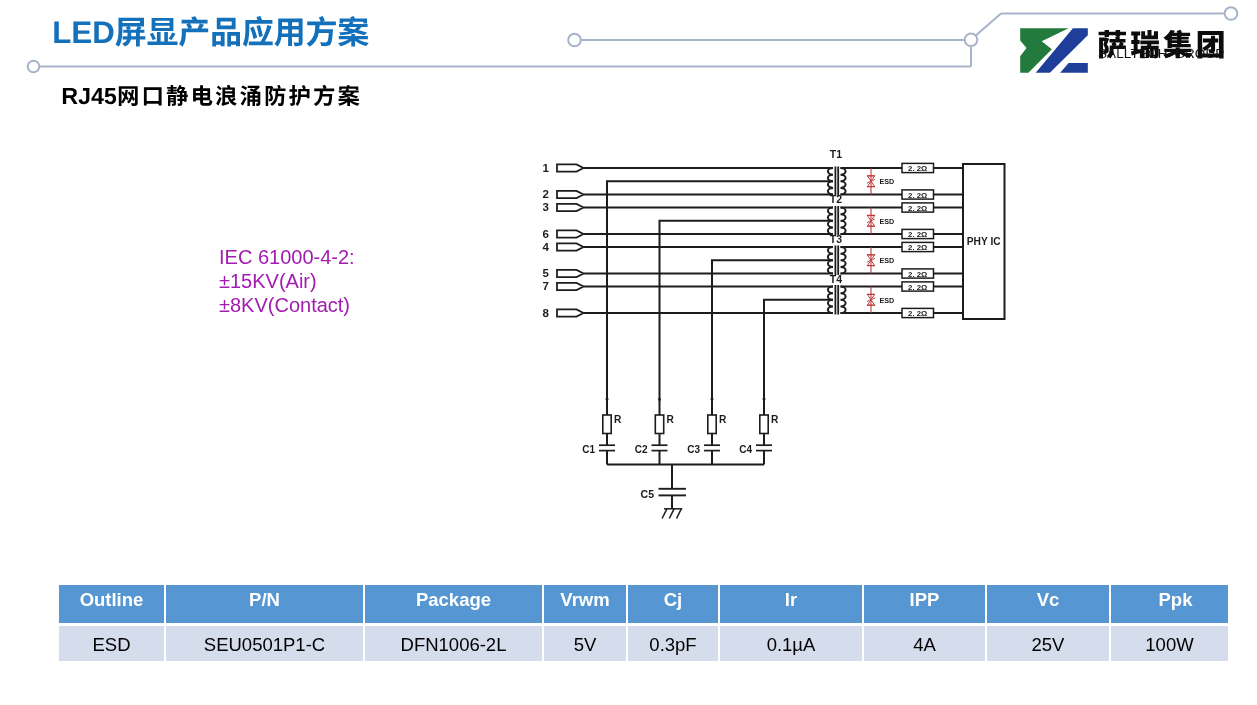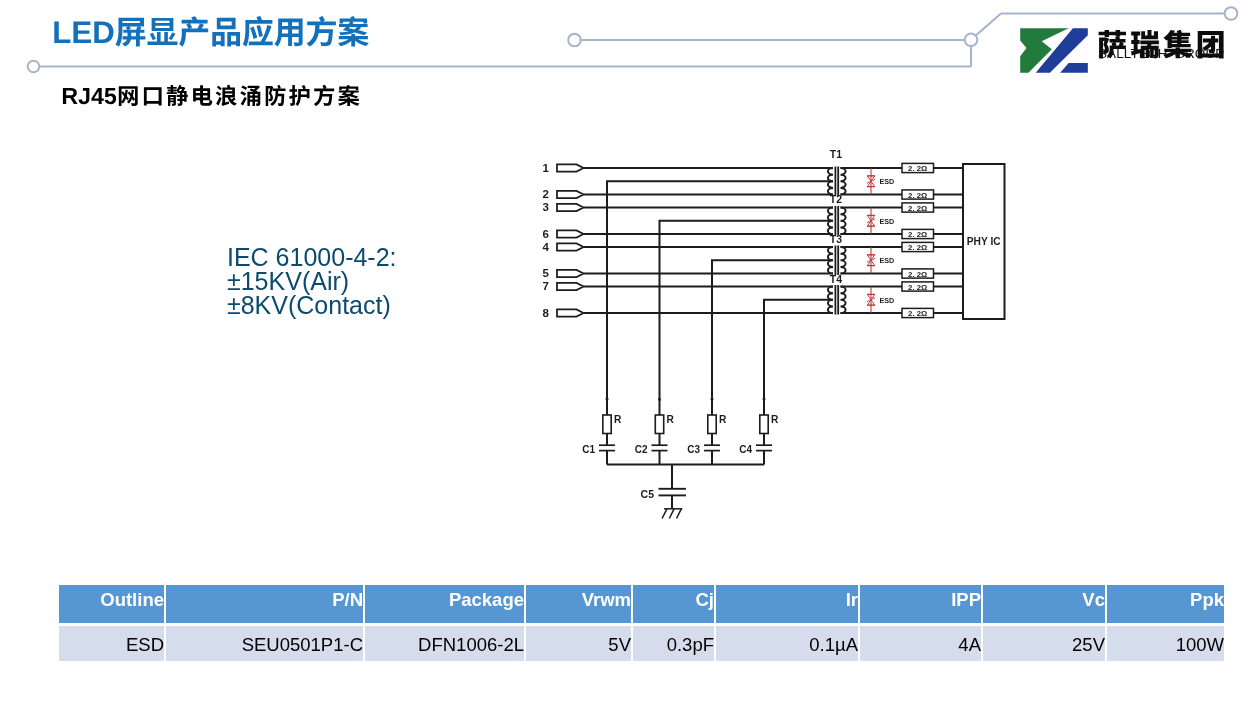--- a/index.html
+++ b/index.html
@@ -1,18 +1,18 @@
 <!DOCTYPE html>
 <html><head><meta charset="utf-8">
 <style>
 * { margin:0; padding:0; box-sizing:border-box; }
 html,body { width:1257px; height:705px; background:#fff; font-family:"Liberation Sans", sans-serif; position:relative; overflow:hidden; }
 .abs { position:absolute; }
 table.spec { border-collapse:collapse; table-layout:fixed; }
-table.spec td { text-align:right; vertical-align:middle; }
+table.spec td { text-align:center; vertical-align:middle; }
 tr.hd td { background:#5697d3; color:#fff; font-weight:bold; font-size:18.5px; height:39px; padding-bottom:8px; border-right:2px solid #fff; }
 tr.hd td:last-child { border-right:none;padding-left:12px; }
 tr.dt td { background:#d5dcec; color:#000; font-size:18.5px; height:37px; padding-top:3px; border-right:2px solid #fff; border-top:3px solid #fff; }
 tr.dt td:last-child { border-right:none; }
 </style></head>
 <body>
 <svg class="abs" style="left:0;top:0" width="1257" height="100" viewBox="0 0 1257 100">
 <line x1="39" y1="66.5" x2="971" y2="66.5" stroke="#a7b3cb" stroke-width="2"></line>
 <line x1="971" y1="66.5" x2="971" y2="46" stroke="#a7b3cb" stroke-width="2"></line>
 <line x1="581" y1="40" x2="965" y2="40" stroke="#a7b3cb" stroke-width="2"></line>
@@ -26,21 +26,21 @@
 <path d="M1020.2,28.2 L1068.6,28.2 L1041.7,41.2 L1051.8,49.3 L1028.4,72.7 L1020.2,72.7 L1020.2,56.2 L1026.5,48.1 L1020.2,40.5 Z" fill="#227a3c"></path>
 <path d="M1072.9,28.2 L1087.8,28.2 L1087.8,35.3 L1049.9,72.7 L1035.7,72.7 Z" fill="#1e3e9a"></path>
 <path d="M1068.6,63.1 L1087.8,63.1 L1087.8,72.7 L1060.2,72.7 Z" fill="#1e3e9a"></path>
 </svg>
 <svg class="abs" style="left:0;top:0" width="1257" height="130" viewBox="0 0 1257 130">
 <path d="M54.3 43.0V21.5H58.8V39.5H70.4V43.0Z M73.4 43.0V21.5H90.4V25.0H77.9V30.4H89.4V33.8H77.9V39.5H91.0V43.0Z M113.5 32.1Q113.5 35.4 112.2 37.9Q110.9 40.4 108.5 41.7Q106.1 43.0 103.0 43.0H94.3V21.5H102.1Q107.5 21.5 110.5 24.2Q113.5 27.0 113.5 32.1ZM109.0 32.1Q109.0 28.6 107.1 26.8Q105.3 25.0 102.0 25.0H98.8V39.5H102.6Q105.5 39.5 107.2 37.5Q109.0 35.5 109.0 32.1Z M122.4 21.0H139.9V23.1H122.4ZM125.9 27.2C126.3 28.0 126.8 28.9 127.1 29.7H123.3V32.8H127.5V35.8V36.2H122.6V39.4H126.9C126.2 41.0 124.9 42.5 122.2 43.6C123.0 44.3 124.2 45.7 124.7 46.5C128.7 44.8 130.3 42.2 130.9 39.4H136.0V46.5H139.8V39.4H145.3V36.2H139.8V32.8H144.4V29.7H140.0L141.6 27.3L137.9 26.4H144.0V17.8H118.5V29.7C118.5 34.3 118.3 40.4 115.4 44.5C116.3 44.9 118.1 46.0 118.8 46.7C121.9 42.2 122.4 34.9 122.4 29.7V26.4H128.6ZM129.5 26.4H137.5C137.2 27.4 136.6 28.6 136.1 29.7H128.3L131.0 28.8C130.6 28.2 130.1 27.2 129.5 26.4ZM136.0 36.2H131.2V35.9V32.8H136.0Z M155.4 25.7H169.5V27.9H155.4ZM155.4 20.8H169.5V23.0H155.4ZM151.6 17.9V30.9H173.4V17.9ZM172.2 32.4C171.4 34.4 169.8 37.1 168.5 38.7L171.5 40.0C172.7 38.4 174.2 36.1 175.5 33.8ZM149.8 33.9C150.9 35.9 152.2 38.6 152.8 40.2L155.9 38.7C155.3 37.2 153.9 34.6 152.8 32.7ZM164.3 31.9V41.4H160.6V31.9H156.9V41.4H147.5V45.0H177.5V41.4H167.9V31.9Z M191.2 17.2C191.7 18.0 192.2 18.9 192.6 19.7H181.6V23.4H188.9L186.2 24.6C187.0 25.7 187.9 27.3 188.4 28.5H181.8V32.9C181.8 36.2 181.6 40.8 179.1 44.1C179.9 44.6 181.7 46.1 182.3 46.9C185.3 43.1 185.9 37.0 185.9 33.0V32.2H208.2V28.5H201.5L204.1 24.8L199.8 23.4C199.3 24.9 198.3 27.0 197.5 28.5H190.0L192.2 27.5C191.8 26.3 190.7 24.7 189.7 23.4H207.6V19.7H197.2C196.8 18.7 196.0 17.3 195.2 16.3Z M220.5 21.4H231.7V25.6H220.5ZM216.8 17.7V29.3H235.6V17.7ZM212.3 32.0V46.5H216.0V44.8H220.8V46.3H224.6V32.0ZM216.0 41.2V35.7H220.8V41.2ZM227.3 32.0V46.5H231.0V44.8H236.1V46.3H240.0V32.0ZM231.0 41.2V35.7H236.1V41.2Z M250.2 28.0C251.5 31.4 253.0 36.0 253.5 39.0L257.2 37.5C256.5 34.5 254.9 30.1 253.5 26.6ZM256.5 25.9C257.5 29.4 258.7 34.0 259.1 37.0L262.8 36.0C262.3 32.9 261.1 28.6 260.0 25.0ZM256.4 16.9C256.8 17.9 257.3 19.1 257.7 20.1H245.4V28.8C245.4 33.4 245.2 40.0 242.8 44.6C243.7 44.9 245.4 46.1 246.2 46.8C248.8 41.8 249.3 33.9 249.3 28.8V23.8H272.4V20.1H262.0C261.5 18.9 260.9 17.3 260.3 16.0ZM248.8 41.6V45.2H272.7V41.6H264.8C267.6 36.9 269.9 31.4 271.4 26.3L267.3 24.9C266.2 30.4 263.8 36.8 260.7 41.6Z M278.2 18.5V30.0C278.2 34.5 278.0 40.3 274.4 44.1C275.3 44.6 276.9 45.9 277.5 46.6C279.8 44.1 281.0 40.6 281.5 37.1H288.1V46.1H292.0V37.1H298.7V41.9C298.7 42.5 298.5 42.7 297.9 42.7C297.3 42.7 295.2 42.7 293.4 42.6C293.9 43.6 294.5 45.3 294.6 46.3C297.5 46.3 299.5 46.2 300.8 45.6C302.1 45.0 302.6 44.0 302.6 41.9V18.5ZM282.0 22.2H288.1V25.9H282.0ZM298.7 22.2V25.9H292.0V22.2ZM282.0 29.5H288.1V33.5H281.9C282.0 32.3 282.0 31.1 282.0 30.1ZM298.7 29.5V33.5H292.0V29.5Z M318.8 17.4C319.4 18.7 320.2 20.3 320.7 21.6H307.2V25.3H315.3C315.0 32.1 314.4 39.3 306.6 43.4C307.7 44.2 308.9 45.6 309.4 46.6C315.2 43.3 317.6 38.3 318.7 32.9H328.8C328.4 38.6 327.8 41.4 326.9 42.1C326.5 42.5 326.1 42.5 325.4 42.5C324.4 42.5 322.2 42.5 320.0 42.3C320.7 43.3 321.3 45.0 321.3 46.1C323.5 46.2 325.6 46.2 326.9 46.1C328.3 45.9 329.4 45.6 330.3 44.6C331.7 43.2 332.3 39.6 332.9 30.8C333.0 30.3 333.0 29.2 333.0 29.2H319.3C319.4 27.9 319.5 26.6 319.6 25.3H335.9V21.6H322.7L324.9 20.6C324.4 19.3 323.4 17.4 322.6 16.0Z M338.8 36.1V39.2H348.6C345.8 41.0 341.8 42.4 338.0 43.1C338.8 43.8 339.8 45.2 340.3 46.2C344.3 45.2 348.3 43.3 351.3 40.9V46.4H355.1V40.8C358.2 43.2 362.3 45.2 366.3 46.1C366.9 45.1 368.0 43.7 368.8 42.9C364.9 42.3 360.9 40.9 358.1 39.2H367.9V36.1H355.1V33.9H351.3V36.1ZM350.3 17.2 351.0 18.6H339.6V23.5H343.1V21.7H350.0C349.6 22.5 349.0 23.3 348.4 24.1H339.0V27.1H345.8C344.8 28.2 343.7 29.3 342.8 30.2C344.8 30.5 346.9 30.9 348.8 31.2C346.1 31.8 342.9 32.1 339.2 32.3C339.7 33.1 340.2 34.3 340.5 35.2C346.5 34.8 351.2 34.1 354.7 32.5C358.4 33.4 361.6 34.4 364.0 35.3L367.1 32.7C364.8 31.9 361.8 31.1 358.5 30.3C359.6 29.4 360.5 28.3 361.3 27.1H367.6V24.1H352.6L353.8 22.4L351.4 21.7H363.4V23.5H367.1V18.6H355.0C354.6 17.8 354.0 16.9 353.6 16.1ZM357.1 27.1C356.3 28.0 355.3 28.7 354.2 29.4C352.4 29.0 350.5 28.6 348.6 28.3L349.8 27.1Z" fill="#1371bc"></path>
 <path d="M73.9 104.0 70.2 97.9H66.2V104.0H62.9V88.0H70.9Q73.7 88.0 75.3 89.3Q76.8 90.5 76.8 92.8Q76.8 94.5 75.9 95.7Q74.9 96.9 73.3 97.3L77.6 104.0ZM73.5 92.9Q73.5 90.6 70.5 90.6H66.2V95.3H70.6Q72.0 95.3 72.7 94.7Q73.5 94.1 73.5 92.9Z M84.0 104.2Q81.6 104.2 80.2 103.2Q78.9 102.1 78.5 99.7L81.8 99.2Q82.0 100.4 82.5 101.0Q83.1 101.6 84.1 101.6Q85.1 101.6 85.6 100.9Q86.1 100.3 86.1 99.0V90.7H82.9V88.0H89.4V98.9Q89.4 101.4 88.0 102.8Q86.6 104.2 84.0 104.2Z M101.7 100.7V104.0H98.6V100.7H91.4V98.4L98.1 88.0H101.7V98.4H103.8V100.7ZM98.6 93.2Q98.6 92.5 98.7 91.8Q98.7 91.1 98.7 90.9Q98.4 91.6 97.7 92.8L94.0 98.4H98.6Z M116.2 98.7Q116.2 101.2 114.6 102.7Q113.0 104.2 110.3 104.2Q107.8 104.2 106.4 103.1Q105.0 102.1 104.6 100.0L107.8 99.8Q108.1 100.8 108.7 101.2Q109.3 101.7 110.3 101.7Q111.5 101.7 112.2 100.9Q112.9 100.2 112.9 98.8Q112.9 97.5 112.2 96.7Q111.6 96.0 110.4 96.0Q109.0 96.0 108.2 97.0H105.1L105.6 88.0H115.2V90.4H108.5L108.3 94.4Q109.4 93.4 111.2 93.4Q113.4 93.4 114.8 94.8Q116.2 96.3 116.2 98.7Z M124.2 96.4C123.5 98.4 122.7 100.1 121.5 101.4V93.1C122.4 94.1 123.3 95.3 124.2 96.4ZM118.8 86.3V106.0H121.5V102.2C122.0 102.6 122.7 103.1 123.0 103.4C124.2 102.1 125.1 100.5 125.9 98.6C126.4 99.3 126.8 99.9 127.2 100.5L128.8 98.6C128.3 97.8 127.6 96.9 126.8 95.9C127.3 94.1 127.6 92.2 127.9 90.0L125.5 89.8C125.4 91.1 125.2 92.4 124.9 93.7C124.2 92.8 123.5 92.0 122.8 91.3L121.5 92.7V88.8H135.0V102.7C135.0 103.2 134.9 103.3 134.4 103.3C133.9 103.3 132.3 103.4 130.9 103.2C131.3 104.0 131.8 105.2 131.9 105.9C134.0 106.0 135.4 105.9 136.4 105.4C137.4 105.0 137.7 104.3 137.7 102.8V86.3ZM127.6 92.9C128.5 93.9 129.5 95.1 130.4 96.3C129.6 98.7 128.5 100.7 126.9 102.1C127.5 102.4 128.6 103.2 129.0 103.6C130.2 102.3 131.2 100.6 132.0 98.7C132.5 99.5 132.9 100.3 133.3 101.0L135.0 99.3C134.5 98.3 133.8 97.1 132.9 95.9C133.4 94.1 133.8 92.2 134.0 90.1L131.6 89.8C131.5 91.1 131.3 92.3 131.1 93.5C130.5 92.8 129.8 92.0 129.2 91.4Z M143.9 87.2V105.6H146.7V103.7H158.6V105.5H161.6V87.2ZM146.7 101.0V90.0H158.6V101.0Z M179.3 85.0C178.6 87.0 177.5 89.0 176.2 90.3V89.5H173.1V88.7H176.7V86.9H173.1V85.0H170.7V86.9H167.1V88.7H170.7V89.5H167.7V91.4H170.7V92.2H166.8V94.1H176.9V92.2H173.1V91.4H176.2V90.7C176.6 91.0 177.1 91.5 177.5 91.8V93.1H179.9V94.8H176.6V97.0H179.9V98.7H177.4V100.9H179.9V103.2C179.9 103.5 179.8 103.5 179.5 103.5C179.2 103.5 178.3 103.5 177.4 103.5C177.8 104.2 178.1 105.2 178.2 105.9C179.7 105.9 180.7 105.9 181.4 105.5C182.2 105.1 182.4 104.4 182.4 103.2V100.9H184.1V101.7H186.6V97.0H187.8V94.8H186.6V91.0H183.6C184.3 90.0 184.9 89.0 185.4 88.1L183.8 87.0L183.4 87.1H181.0C181.2 86.6 181.4 86.1 181.6 85.6ZM180.0 89.1H182.1C181.8 89.8 181.4 90.4 181.0 91.0H178.8C179.2 90.4 179.6 89.8 180.0 89.1ZM184.1 98.7H182.4V97.0H184.1ZM184.1 94.8H182.4V93.1H184.1ZM170.3 99.6H173.5V100.6H170.3ZM170.3 97.9V96.9H173.5V97.9ZM168.0 94.9V106.0H170.3V102.3H173.5V103.6C173.5 103.8 173.4 103.8 173.2 103.9C173.0 103.9 172.3 103.9 171.6 103.8C171.9 104.4 172.2 105.3 172.3 106.0C173.6 106.0 174.4 105.9 175.1 105.6C175.7 105.2 175.9 104.6 175.9 103.6V94.9Z M200.1 95.5V97.6H195.8V95.5ZM203.0 95.5H207.4V97.6H203.0ZM200.1 93.1H195.8V90.9H200.1ZM203.0 93.1V90.9H207.4V93.1ZM193.1 88.3V101.5H195.8V100.2H200.1V101.4C200.1 104.8 201.0 105.7 204.1 105.7C204.8 105.7 207.6 105.7 208.4 105.7C211.1 105.7 211.9 104.4 212.3 100.9C211.7 100.8 210.8 100.4 210.1 100.1V88.3H203.0V85.2H200.1V88.3ZM209.6 100.2C209.4 102.5 209.2 103.0 208.1 103.0C207.5 103.0 205.0 103.0 204.4 103.0C203.2 103.0 203.0 102.8 203.0 101.4V100.2Z M216.8 87.3C217.9 88.2 219.4 89.5 220.0 90.3L221.9 88.5C221.2 87.7 219.7 86.5 218.6 85.7ZM215.7 93.2C216.9 94.0 218.6 95.1 219.4 95.9L221.1 93.9C220.2 93.1 218.5 92.0 217.3 91.4ZM216.2 103.8 218.6 105.4C219.6 103.2 220.7 100.7 221.6 98.3L219.5 96.8C218.5 99.3 217.1 102.1 216.2 103.8ZM232.3 93.5V95.1H225.1V93.5ZM232.3 91.3H225.1V89.7H232.3ZM222.8 106.1C223.3 105.7 224.2 105.3 229.2 103.8C229.0 103.2 228.8 102.1 228.8 101.4L225.1 102.5V97.4H227.6C229.0 101.5 231.1 104.4 235.1 105.8C235.4 105.1 236.2 104.0 236.8 103.5C235.2 103.0 233.8 102.3 232.8 101.3C233.8 100.8 234.9 100.0 235.8 99.3L234.1 97.6C233.4 98.2 232.3 99.0 231.3 99.6C230.9 98.9 230.5 98.2 230.2 97.4H234.9V87.4H230.4C230.1 86.6 229.7 85.6 229.3 84.8L226.8 85.4C227.1 86.0 227.4 86.7 227.6 87.4H222.4V101.8C222.4 103.0 221.8 103.8 221.3 104.2C221.8 104.5 222.5 105.5 222.8 106.1Z M241.3 87.3C242.7 88.1 244.7 89.2 245.6 89.9L247.2 87.7C246.2 87.1 244.1 86.0 242.8 85.4ZM240.2 93.2C241.6 93.9 243.6 95.0 244.5 95.7L246.1 93.5C245.1 92.8 243.0 91.8 241.7 91.2ZM240.7 104.0 243.0 105.6C244.2 103.4 245.5 100.9 246.7 98.5L244.7 96.8C243.4 99.5 241.8 102.3 240.7 104.0ZM247.4 91.7V106.0H249.9V101.7H252.5V105.9H255.0V101.7H257.7V103.3C257.7 103.5 257.6 103.6 257.4 103.6C257.2 103.6 256.4 103.6 255.8 103.6C256.1 104.2 256.4 105.3 256.5 106.0C257.8 106.0 258.7 105.9 259.4 105.5C260.1 105.1 260.3 104.5 260.3 103.3V91.7H257.2L257.5 91.2C257.1 90.9 256.6 90.7 256.1 90.4C257.6 89.4 259.0 88.1 260.0 86.9L258.3 85.6L257.8 85.8H247.7V88.0H255.4C254.9 88.5 254.2 89.0 253.5 89.4C252.6 89.0 251.6 88.7 250.8 88.5L249.6 90.3C250.8 90.6 252.3 91.2 253.6 91.7ZM249.9 97.8H252.5V99.4H249.9ZM249.9 95.5V94.1H252.5V95.5ZM257.7 94.1V95.5H255.0V94.1ZM257.7 97.8V99.4H255.0V97.8Z M272.7 88.6V91.1H275.6C275.5 96.9 275.1 101.3 270.3 103.9C270.9 104.4 271.7 105.3 272.0 105.9C275.9 103.8 277.3 100.4 277.9 96.2H281.5C281.4 100.8 281.2 102.6 280.8 103.1C280.6 103.3 280.4 103.4 280.0 103.4C279.6 103.4 278.6 103.4 277.7 103.3C278.1 104.0 278.4 105.2 278.5 105.9C279.6 106.0 280.7 106.0 281.4 105.9C282.1 105.8 282.6 105.5 283.1 104.9C283.8 104.0 284.0 101.4 284.2 94.9C284.2 94.5 284.3 93.8 284.3 93.8H278.1L278.2 91.1H285.5V88.6H278.9L280.8 88.1C280.6 87.3 280.1 85.9 279.7 84.9L277.3 85.5C277.6 86.5 278.0 87.8 278.2 88.6ZM265.7 86.0V106.0H268.2V88.4H270.2C269.8 90.0 269.3 92.0 268.8 93.5C270.1 95.0 270.4 96.4 270.4 97.5C270.4 98.1 270.3 98.6 270.1 98.8C269.9 98.9 269.6 98.9 269.4 98.9C269.1 98.9 268.8 98.9 268.4 98.9C268.8 99.6 269.0 100.6 269.0 101.3C269.5 101.3 270.1 101.3 270.5 101.3C271.0 101.2 271.5 101.0 271.8 100.8C272.6 100.2 272.9 99.3 272.9 97.8C272.9 96.5 272.6 94.9 271.2 93.2C271.8 91.4 272.6 88.9 273.2 87.0L271.4 85.9L271.0 86.0Z M292.3 85.1V89.3H289.5V91.8H292.3V95.6C291.1 95.9 290.0 96.2 289.1 96.4L289.7 99.0L292.3 98.3V102.9C292.3 103.2 292.2 103.2 291.9 103.2C291.6 103.3 290.8 103.3 290.0 103.2C290.3 104.0 290.7 105.2 290.7 105.9C292.2 105.9 293.2 105.8 294.0 105.3C294.7 104.9 294.9 104.2 294.9 102.9V97.5L297.3 96.8L297.0 94.4L294.9 94.9V91.8H297.1V89.3H294.9V85.1ZM301.7 86.0C302.3 86.9 302.9 88.0 303.2 88.9H298.2V94.5C298.2 97.5 298.0 101.4 295.6 104.2C296.1 104.5 297.3 105.5 297.7 106.1C299.8 103.7 300.6 100.2 300.8 97.1H306.8V98.3H309.5V88.9H304.4L305.9 88.2C305.6 87.4 304.8 86.1 304.1 85.1ZM306.8 94.6H300.9V91.3H306.8Z M322.4 85.8C322.8 86.6 323.3 87.8 323.7 88.6H314.2V91.2H319.9C319.7 96.0 319.3 101.0 313.9 103.9C314.6 104.4 315.4 105.4 315.8 106.1C319.9 103.8 321.5 100.3 322.3 96.5H329.3C329.0 100.5 328.6 102.5 328.0 103.0C327.7 103.2 327.4 103.3 326.9 103.3C326.3 103.3 324.7 103.2 323.2 103.1C323.7 103.8 324.1 105.0 324.1 105.7C325.6 105.8 327.1 105.8 328.0 105.7C329.0 105.6 329.7 105.4 330.4 104.7C331.3 103.7 331.8 101.2 332.2 95.1C332.2 94.7 332.3 93.9 332.3 93.9H322.7C322.8 93.1 322.8 92.1 322.9 91.2H334.2V88.6H325.1L326.6 88.0C326.3 87.1 325.6 85.8 325.0 84.8Z M338.6 98.8V101.0H345.4C343.5 102.2 340.7 103.2 338.1 103.6C338.6 104.1 339.3 105.1 339.7 105.8C342.5 105.1 345.3 103.8 347.3 102.1V106.0H350.0V102.0C352.1 103.8 355.0 105.1 357.8 105.8C358.2 105.1 358.9 104.0 359.5 103.5C356.8 103.1 354.0 102.1 352.1 101.0H358.9V98.8H350.0V97.2H347.3V98.8ZM346.6 85.6 347.1 86.6H339.2V90.0H341.6V88.7H346.5C346.1 89.3 345.7 89.8 345.3 90.4H338.8V92.5H343.5C342.8 93.3 342.1 94.0 341.4 94.7C342.8 94.9 344.3 95.1 345.6 95.4C343.7 95.8 341.5 96.0 338.9 96.1C339.3 96.7 339.6 97.5 339.8 98.2C344.0 97.9 347.2 97.4 349.7 96.3C352.3 96.9 354.5 97.6 356.2 98.2L358.3 96.4C356.7 95.9 354.6 95.3 352.3 94.7C353.1 94.1 353.8 93.4 354.3 92.5H358.7V90.4H348.2L349.1 89.3L347.4 88.7H355.8V90.0H358.3V86.6H349.9C349.6 86.0 349.2 85.4 349.0 84.9ZM351.4 92.5C350.8 93.1 350.2 93.6 349.4 94.1C348.1 93.8 346.8 93.6 345.5 93.4L346.3 92.5Z" fill="#000"></path>
 <path d="M1111.4 43.4C1111.7 44.0 1112.1 44.7 1112.4 45.4H1109.7V48.9C1109.7 51.1 1109.4 53.9 1106.9 56.0C1107.8 56.4 1109.6 57.7 1110.3 58.4C1113.1 55.9 1113.6 52.0 1113.6 49.0V48.9H1125.9V45.4H1122.7L1123.9 43.4L1121.4 42.5H1125.5V39.1H1118.7L1120.2 38.6C1119.9 37.9 1119.5 37.1 1119.0 36.5H1120.1V35.3H1126.0V31.8H1120.1V30.0H1115.6V31.8H1109.0V30.0H1104.6V31.8H1098.6V35.3H1104.6V36.9H1109.0V35.3H1115.6V36.5H1117.6L1114.9 37.4C1115.2 37.9 1115.6 38.5 1115.9 39.1H1109.5V42.5H1113.5ZM1115.3 42.5H1119.9C1119.6 43.5 1119.1 44.5 1118.7 45.4H1115.1L1116.6 44.8C1116.4 44.1 1115.9 43.3 1115.3 42.5ZM1103.0 50.6V41.1H1104.4C1104.1 42.4 1103.7 43.8 1103.4 45.0C1104.7 46.6 1105.0 48.1 1105.0 49.1C1105.0 49.7 1104.9 50.2 1104.6 50.4C1104.4 50.5 1104.2 50.6 1103.9 50.6ZM1099.1 37.6V58.4H1103.0V51.1C1103.3 52.0 1103.6 53.1 1103.6 53.9C1104.4 53.9 1105.1 53.9 1105.7 53.8C1106.3 53.7 1106.9 53.5 1107.4 53.1C1108.4 52.4 1108.8 51.3 1108.8 49.5C1108.8 48.1 1108.4 46.4 1106.9 44.6C1107.7 42.8 1108.4 40.7 1109.1 38.8L1106.3 37.5L1105.7 37.6Z M1131.0 51.4 1131.7 55.5C1134.4 54.8 1137.5 54.0 1140.4 53.1L1139.9 49.3L1137.6 49.9V44.1H1139.6V40.1H1137.6V35.6H1140.2V31.6H1131.2V35.6H1133.7V40.1H1131.3V44.1H1133.7V50.8ZM1147.5 30.0V35.6H1145.1V31.3H1141.2V39.3H1158.0V31.3H1153.9V35.6H1151.5V30.0ZM1140.8 45.7V58.3H1144.6V49.3H1145.7V58.0H1149.1V49.3H1150.2V58.0H1153.7V55.4C1154.1 56.4 1154.5 57.6 1154.6 58.5C1155.8 58.5 1156.8 58.3 1157.6 57.7C1158.5 57.0 1158.7 55.9 1158.7 54.5V45.7H1151.0L1151.5 44.3H1158.9V40.5H1140.3V44.3H1147.3L1147.0 45.7ZM1154.8 49.3V54.4C1154.8 54.6 1154.7 54.7 1154.5 54.7H1153.7V49.3Z M1175.6 47.4V48.7H1164.3V52.1H1171.6C1169.1 53.2 1166.0 54.1 1163.2 54.7C1164.1 55.6 1165.3 57.2 1165.9 58.2C1169.2 57.3 1172.8 55.8 1175.6 53.9V58.3H1179.9V53.7C1182.8 55.6 1186.2 57.2 1189.5 58.1C1190.1 57.1 1191.3 55.5 1192.2 54.7C1189.4 54.1 1186.5 53.2 1184.2 52.1H1191.4V48.7H1179.9V47.4ZM1177.1 39.6V40.3H1171.8V39.6ZM1176.7 30.9C1177.0 31.5 1177.2 32.1 1177.4 32.7H1173.7L1175.0 30.8L1170.6 30.0C1169.2 32.5 1166.8 35.5 1163.4 37.7C1164.4 38.3 1165.7 39.7 1166.4 40.6L1167.5 39.8V47.9H1171.8V47.2H1190.7V43.9H1181.3V43.1H1188.7V40.3H1181.3V39.6H1188.7V36.8H1181.3V36.0H1190.1V32.7H1181.9C1181.6 31.8 1181.1 30.7 1180.6 29.8ZM1177.1 36.8H1171.8V36.0H1177.1ZM1177.1 43.1V43.9H1171.8V43.1Z M1197.7 31.1V58.4H1202.2V57.4H1218.9V58.4H1223.6V31.1ZM1211.0 35.7V38.6H1203.0V42.4H1209.2C1207.1 44.8 1204.5 46.7 1202.2 47.9V35.0H1218.9V53.5H1202.2V48.0C1203.1 48.7 1204.2 50.1 1204.8 50.9C1206.8 49.8 1209.0 48.3 1211.0 46.5V48.9C1211.0 49.2 1210.9 49.3 1210.5 49.3C1210.1 49.4 1209.0 49.4 1208.0 49.3C1208.6 50.3 1209.2 52.0 1209.4 53.1C1211.2 53.1 1212.6 53.1 1213.7 52.4C1214.9 51.8 1215.1 50.8 1215.1 49.0V42.4H1218.2V38.6H1215.1V35.7Z" fill="#0c0c0c"></path>
 </svg>
 <div class="abs" style="left:1098px;top:47px;width:129px;color:#111;font-size:13.5px;letter-spacing:0.1px;word-spacing:3px;line-height:1;white-space:nowrap">SALLTECH GROUP</div>
-<div class="abs" style="left:227px;top:245px;font-size:25px;line-height:24.1px;color:#0c4a6e">IEC 61000-4-2:<br>±15KV(Air)<br>±8KV(Contact)</div>
+<div class="abs" style="left:219px;top:245px;font-size:20px;line-height:24.1px;color:#a21caf">IEC 61000-4-2:<br>±15KV(Air)<br>±8KV(Contact)</div>
 <svg class="abs" style="left:530px;top:140px" width="490" height="390" viewBox="530 140 490 390">
 <path d="M557,164.4 L576.5,164.4 L583.5,168.0 L576.5,171.6 L557,171.6 Z" fill="#fff" stroke="#1c1c1c" stroke-width="1.75"></path>
 <text x="549" y="171.9" text-anchor="end" font-size="11.5" font-weight="bold" fill="#1c1c1c">1</text>
 <line x1="583.5" y1="168.0" x2="833" y2="168.0" stroke="#1c1c1c" stroke-width="2.0"></line>
 <path d="M557,190.9 L576.5,190.9 L583.5,194.5 L576.5,198.1 L557,198.1 Z" fill="#fff" stroke="#1c1c1c" stroke-width="1.75"></path>
 <text x="549" y="198.4" text-anchor="end" font-size="11.5" font-weight="bold" fill="#1c1c1c">2</text>
 <line x1="583.5" y1="194.5" x2="833" y2="194.5" stroke="#1c1c1c" stroke-width="2.0"></line>
 <path d="M557,203.9 L576.5,203.9 L583.5,207.5 L576.5,211.1 L557,211.1 Z" fill="#fff" stroke="#1c1c1c" stroke-width="1.75"></path>
 <text x="549" y="211.4" text-anchor="end" font-size="11.5" font-weight="bold" fill="#1c1c1c">3</text>
 <line x1="583.5" y1="207.5" x2="833" y2="207.5" stroke="#1c1c1c" stroke-width="2.0"></line>
@@ -190,23 +190,23 @@
 <line x1="664" y1="508.8" x2="682.3" y2="508.8" stroke="#1c1c1c" stroke-width="1.5"></line>
 <line x1="666.9" y1="508.8" x2="662.1" y2="518.5" stroke="#1c1c1c" stroke-width="1.5"></line>
 <line x1="674.1" y1="508.8" x2="669.3000000000001" y2="518.5" stroke="#1c1c1c" stroke-width="1.5"></line>
 <line x1="681.3" y1="508.8" x2="676.5" y2="518.5" stroke="#1c1c1c" stroke-width="1.5"></line>
 </svg>
 <table class="spec abs" style="left:59px;top:585px;width:1137px">
 <tbody>
       <tr class="hd">
         <td style="width:106px">Outline</td>
         <td style="width:199px">P/N</td>
-        <td style="width:161px">Package</td>
-        <td style="width:107px">Vrwm</td>
-        <td style="width:83px">Cj</td>
+        <td style="width:179px">Package</td>
+        <td style="width:84px">Vrwm</td>
+        <td style="width:92px">Cj</td>
         <td style="width:144px">Ir</td>
         <td style="width:123px">IPP</td>
         <td style="width:124px">Vc</td>
         <td style="width:118px">Ppk</td>
       </tr>
 <tr class="dt">
         <td style="width:106px">ESD</td>
         <td style="width:181px">SEU0501P1-C</td>
         <td style="width:161px">DFN1006-2L</td>
         <td style="width:107px">5V</td>

